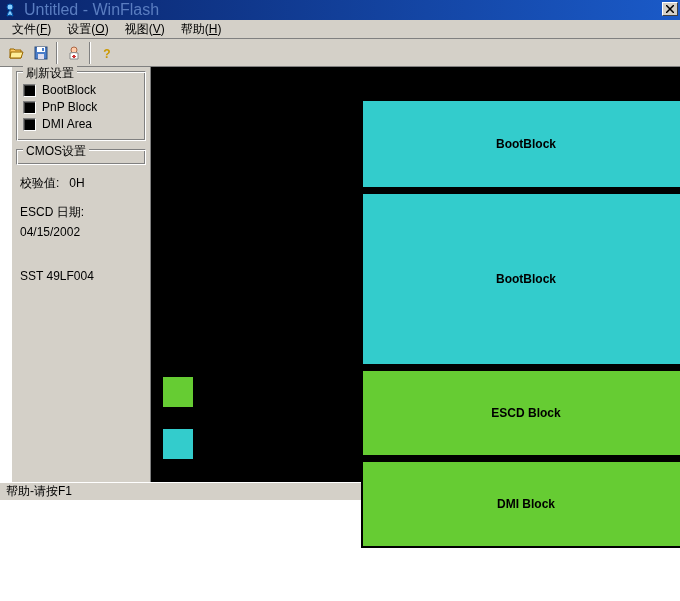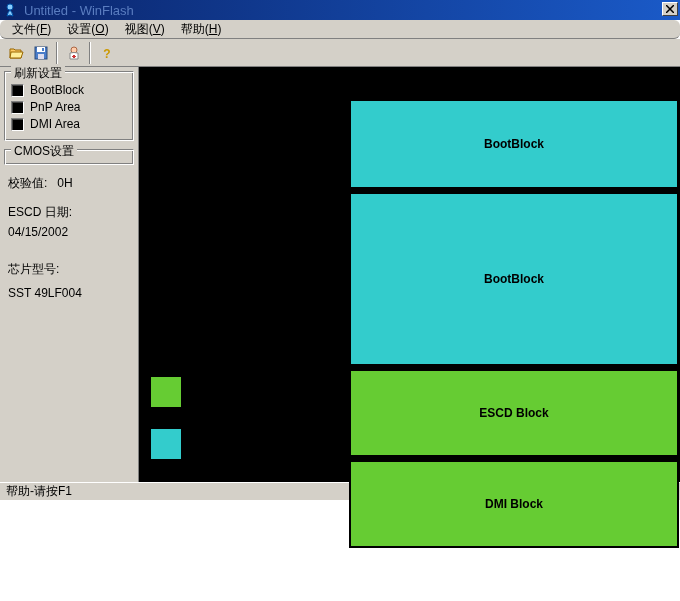--- a/index.html
+++ b/index.html
@@ -1,27 +1,27 @@
 <!DOCTYPE html>
 <html><head>
 <meta charset="utf-8">
 <style>
   * { box-sizing: border-box; font-family: "SimSun", "MS Sans Serif", sans-serif; font-size: 12px; }
   html, body { margin: 0; padding: 0; width: 680px; height: 601px; background: #fff; overflow: hidden; }
   .titlebar { height: 20px; background: linear-gradient(to right, #0a246a, #1a5ac8); display: flex; align-items: center; padding-left: 4px; position: relative; }
   .titlebar-icon { width: 16px; height: 16px; margin-right: 4px; display: flex; align-items: center; justify-content: center; }
-  .titlebar-text { color: #5a7dc0; font-size: 13px; }
+  .titlebar-text { color: #5a7dc0; font-size: 16px; }
   .close-btn { position: absolute; right: 2px; top: 2px; width: 16px; height: 14px; background: #d4d0c8; border: 1px solid; border-color: #fff #404040 #404040 #fff; display: flex; align-items: center; justify-content: center; }
-  .menubar { height: 19px; background: #d4d0c8; display: flex; align-items: center; padding: 0 4px; border-bottom: 1px solid #808080; border-radius: 6px; }
+  .menubar { height: 19px; background: #d4d0c8; display: flex; align-items: center; padding: 0 4px; border-bottom: 1px solid #808080; }
   .menu-item { padding: 2px 8px; display: flex; align-items: center; }
   .menu-item u { text-decoration: underline; }
   .toolbar { height: 28px; background: #d4d0c8; display: flex; align-items: center; padding: 0 4px; border-bottom: 1px solid #808080; gap: 2px; }
   .tool-btn { width: 23px; height: 22px; display: flex; align-items: center; justify-content: center; border: 1px solid transparent; }
   .tool-sep { width: 2px; height: 22px; border-left: 1px solid #808080; border-right: 1px solid #fff; margin: 0 2px; }
-  .main-area { display: flex; height: 415px; }
+  .main-area { display: flex; height: 415px; padding-left: 12px; }
   .sidebar { width: 139px; background: #d4d0c8; border-right: 1px solid #808080; padding: 4px; display: flex; flex-direction: column; gap: 8px; }
   .fieldset { border: 1px solid #808080; border-right-color: #fff; border-bottom-color: #fff; box-shadow: inset 1px 1px 0 #fff, inset -1px -1px 0 #808080; padding: 8px 6px 6px 6px; position: relative; }
   .fieldset-title { position: absolute; top: -7px; left: 6px; background: #d4d0c8; padding: 0 3px; }
   .check-row { display: flex; align-items: center; gap: 6px; margin: 3px 0; }
   .checkbox { width: 13px; height: 13px; background: #000; border: 1px solid; border-color: #808080 #fff #fff #808080; box-shadow: inset 1px 1px 0 #404040; }
   .sidebar-text { padding: 2px 4px; }
   .content { flex: 1; background: #000; position: relative; }
   .legend-sq { position: absolute; width: 30px; height: 30px; }
   .legend-green { background: #66cc33; }
   .legend-cyan { background: #33cccc; }
@@ -90,21 +90,21 @@
 <div class="main-area">
   <div class="sidebar">
     <div class="fieldset">
       <span class="fieldset-title">刷新设置</span>
       <div class="check-row">
         <div class="checkbox"></div>
         <span>BootBlock</span>
       </div>
       <div class="check-row">
         <div class="checkbox"></div>
-        <span>PnP Area</span>
+        <span>PnP Block</span>
       </div>
       <div class="check-row">
         <div class="checkbox"></div>
         <span>DMI Area</span>
       </div>
     </div>
 
     <div class="fieldset">
       <span class="fieldset-title">CMOS设置</span>
     </div>
@@ -112,21 +112,20 @@
     <div class="sidebar-text">
       <span>校验值:</span>&nbsp;&nbsp;&nbsp;<span>0H</span>
     </div>
 
     <div class="sidebar-text">
       <div>ESCD 日期:</div>
       <div style="margin-top:4px">04/15/2002</div>
     </div>
 
     <div class="sidebar-text" style="margin-top:10px">
-      <div>芯片型号:</div>
       <div style="margin-top:8px">SST 49LF004</div>
     </div>
   </div>
 
   <div class="content">
     <div class="legend-sq legend-green" style="left:12px; top:310px;"></div>
     <div class="legend-sq legend-cyan" style="left:12px; top:362px;"></div>
 
     <div class="block block-cyan" style="top:32px; height:90px;">
       <span>BootBlock</span>

